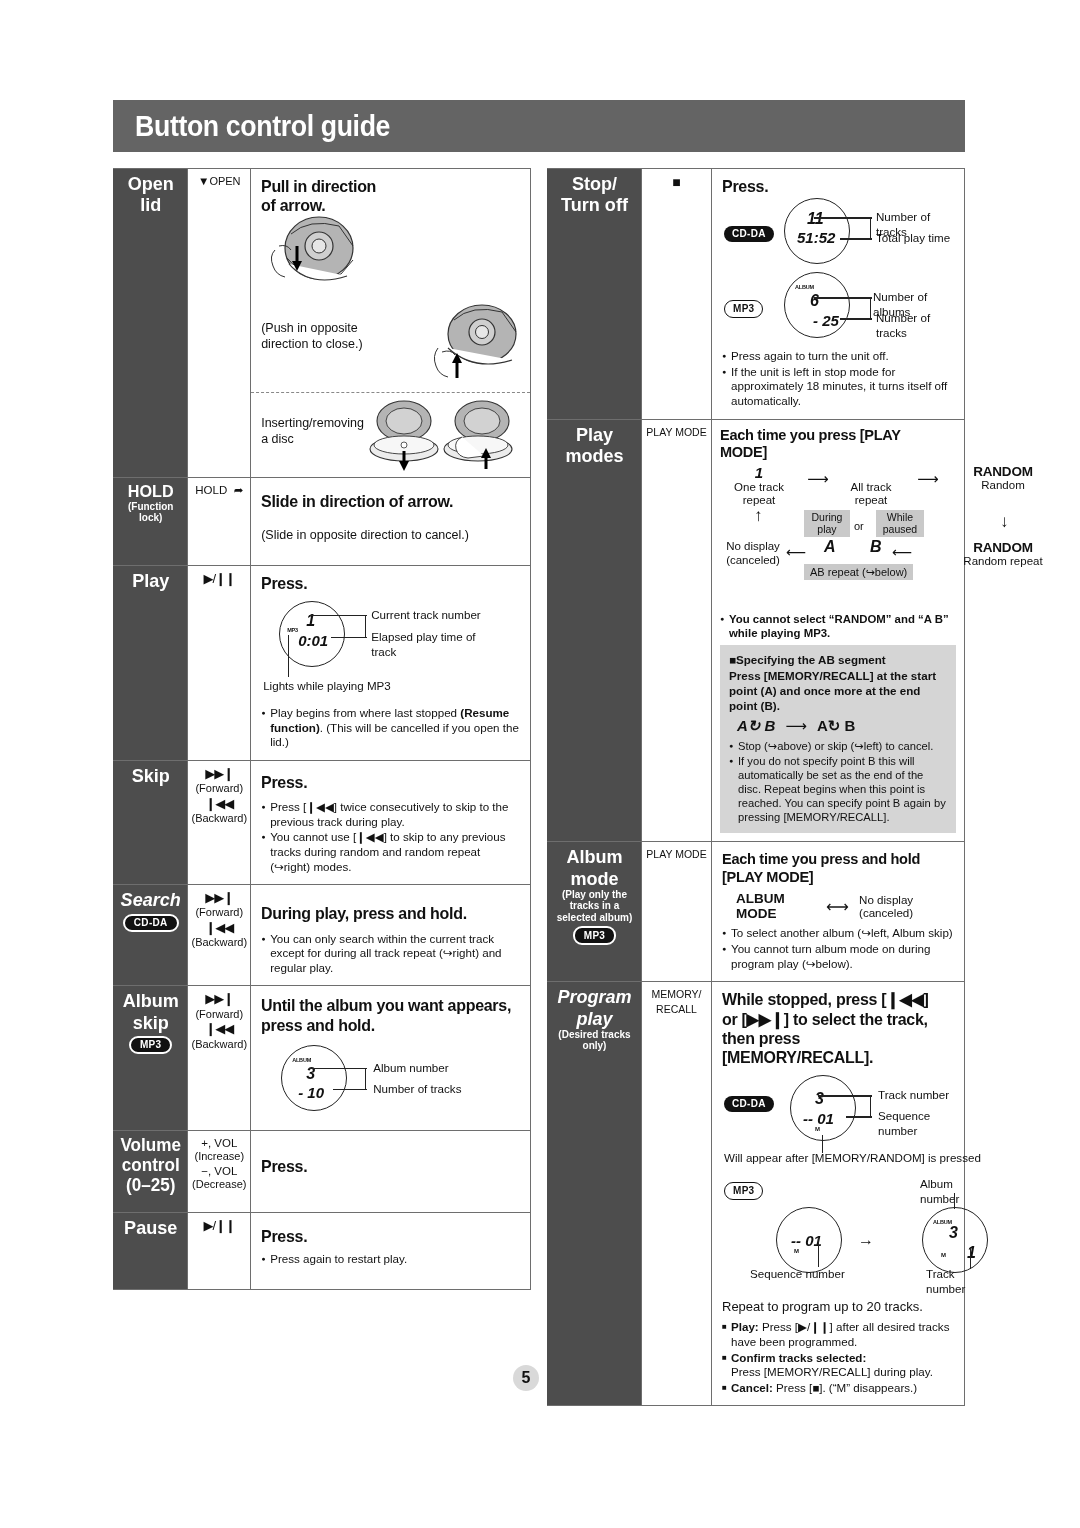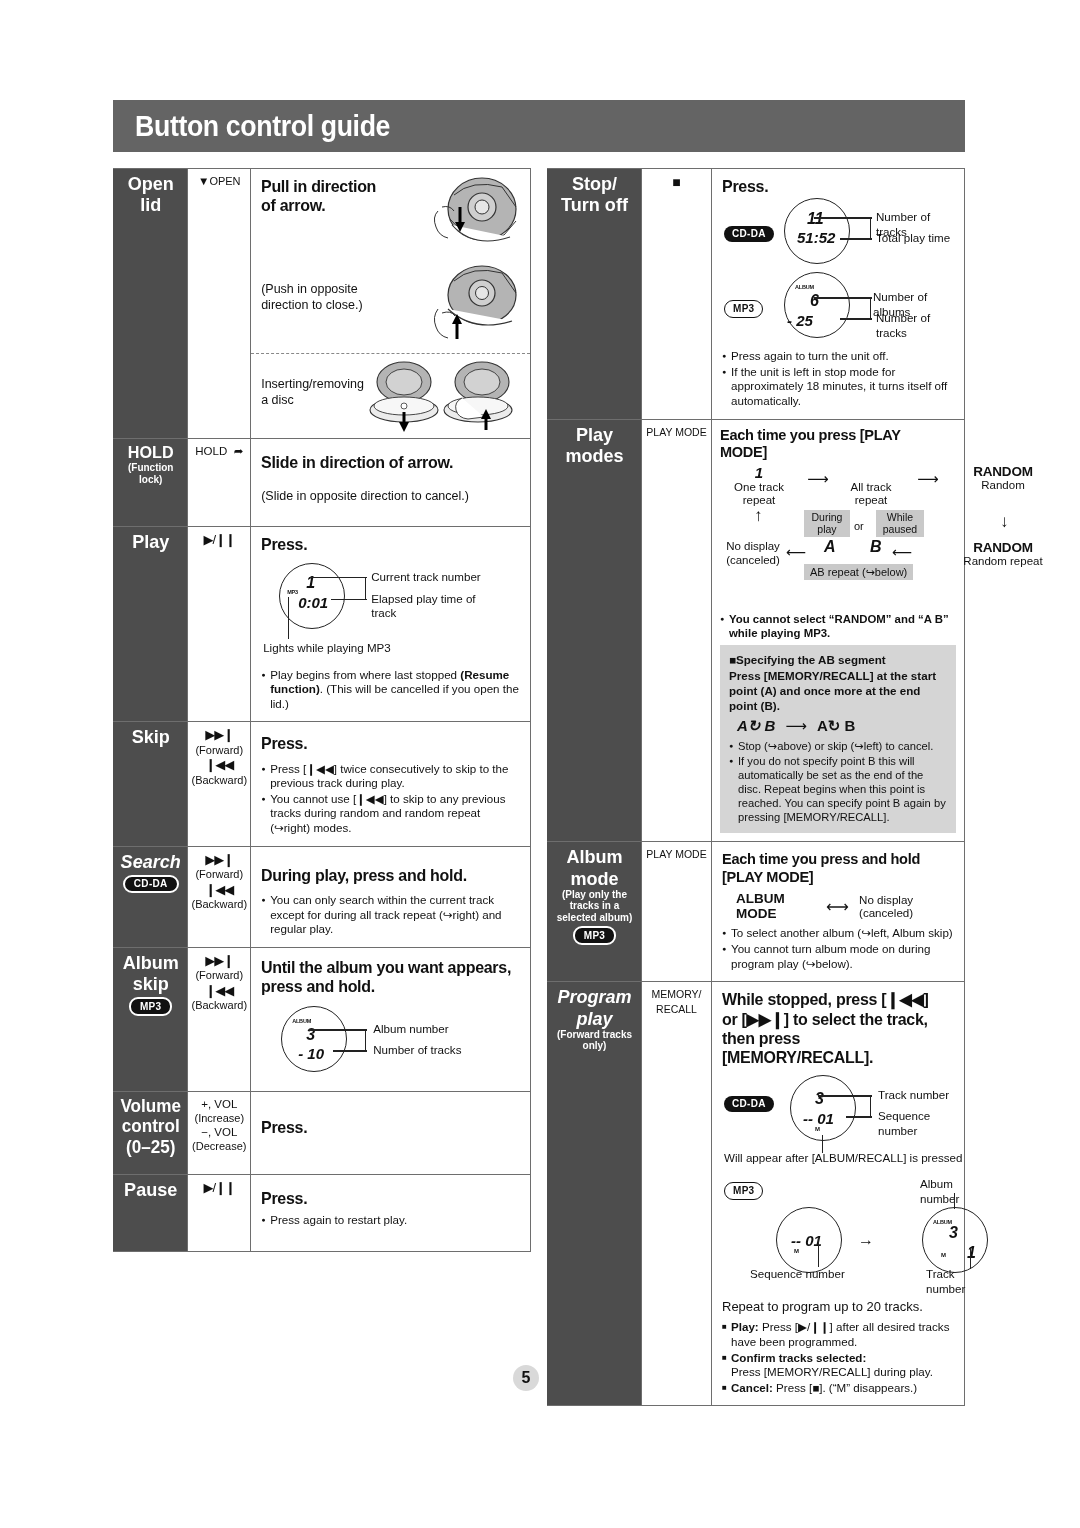--- a/index.html
+++ b/index.html
@@ -157,21 +157,21 @@
 
       <tbody>
           <tr>
         <td class="lbl" rowspan="1">
           <span class="big">Open lid</span>
         </td>
         <td class="btn">
           <span>▼</span><span style="font-size:11px">OPEN</span>
         </td>
         <td class="cnt" style="padding:0">
-          <div style="display:flex; padding:8px 6px 2px 10px;">
+          <div style="display:flex; padding:8px 6px 2px 10px;flex-direction:column;">
             <div style="flex:1">
               <div class="hd" style="max-width:128px">Pull in direction of arrow.</div>
             </div>
             <div style="width:100px; height:86px; position:relative">
               <svg width="100" height="86" viewBox="0 0 100 86">
                 <ellipse cx="58" cy="32" rx="34" ry="31" fill="#b4b4b4" stroke="#333" stroke-width="1.2"></ellipse>
                 <path d="M30 18 Q48 2 78 10 L92 30" fill="none" stroke="#333" stroke-width="1"></path>
                 <circle cx="58" cy="30" r="14" fill="#cfcfcf" stroke="#333" stroke-width="1.2"></circle>
                 <circle cx="58" cy="30" r="7" fill="#e6e6e6" stroke="#333" stroke-width="1"></circle>
                 <path d="M26 42 Q46 66 80 58 L92 44" fill="none" stroke="#333" stroke-width="1"></path>
@@ -399,21 +399,21 @@
             <div class="leadline" style="left:148px; top:19px; width:1.3px; height:22px;"></div>
             <div class="callout" style="position:absolute; left:154px; top:12px;">Number of tracks</div>
             <div class="callout" style="position:absolute; left:154px; top:33px;">Total play time</div>
           </div>
 
           <div style="position:relative; height:74px; margin-top:2px;">
             <span class="badge" style="position:absolute; left:2px; top:27px; border:none; padding:2px 8px 3px; background:#fff; color:#111; border:1.5px solid #111;">MP3</span>
             <div class="disp" style="position:absolute; left:62px; top:2px;">
               <span class="albtag">ALBUM</span>
               <span class="n1" style="left:25px; top:19px;">6</span>
-              <span class="n2" style="left:2px; top:39px;">- 25</span>
+              <span class="n2" style="left:28px; top:39px;">- 25</span>
             </div>
             <div class="leadline" style="left:92px; top:27px; width:58px; height:1.3px;"></div>
             <div class="leadline" style="left:118px; top:48px; width:32px; height:1.3px;"></div>
             <div class="leadline" style="left:148px; top:27px; width:1.3px; height:22px;"></div>
             <div class="callout" style="position:absolute; left:151px; top:20px;">Number of albums</div>
             <div class="callout" style="position:absolute; left:154px; top:41px;">Number of tracks</div>
           </div>
           <ul class="notes">
             <li>Press again to turn the unit off.</li>
             <li>If the unit is left in stop mode for approximately 18 minutes, it turns itself off automatically.</li>
@@ -511,42 +511,42 @@
           <ul class="notes">
             <li>To select another album (↪left, Album skip)</li>
             <li>You cannot turn album mode on during program play (↪below).</li>
           </ul>
         </td>
       </tr>
 
       <tr>
         <td class="lbl">
           <span class="big italic">Program play</span>
-          <span class="sub">(Forward tracks only)</span>
+          <span class="sub">(Desired tracks only)</span>
         </td>
         <td class="btn">
           <span style="font-size:10.5px">MEMORY/ RECALL</span>
         </td>
         <td class="cnt" style="padding-top:8px">
           <div class="hd">While stopped, press [❙◀◀] or [▶▶❙] to select the track, then press [MEMORY/RECALL].</div>
 
           <div style="position:relative; height:104px; margin-top:6px;">
             <span class="badge" style="position:absolute; left:2px; top:20px; border:none; padding:2px 8px 3px;">CD-DA</span>
             <div class="disp" style="position:absolute; left:68px; top:2px;">
               <span class="n1" style="left:24px; top:14px;">3</span>
               <span class="n2" style="left:12px; top:34px;">-- 01</span>
               <span class="mtag" style="left:24px; top:50px;">M</span>
             </div>
             <div class="leadline" style="left:96px; top:22px; width:54px; height:1.3px;"></div>
             <div class="leadline" style="left:124px; top:43px; width:26px; height:1.3px;"></div>
             <div class="leadline" style="left:148px; top:22px; width:1.3px; height:22px;"></div>
             <div class="callout" style="position:absolute; left:156px; top:15px;">Track number</div>
             <div class="callout" style="position:absolute; left:156px; top:36px;">Sequence number</div>
             <div class="leadline" style="left:100px; top:62px; width:1.3px; height:18px;"></div>
-            <div class="callout" style="position:absolute; left:2px; top:78px; width:260px;">Will appear after [ALBUM/RECALL] is pressed</div>
+            <div class="callout" style="position:absolute; left:2px; top:78px; width:260px;">Will appear after [MEMORY/RANDOM] is pressed</div>
           </div>
 
           <div style="position:relative; height:120px; margin-top:0px;">
             <span class="badge" style="position:absolute; left:2px; top:2px; border:none; padding:2px 8px 3px; background:#fff; color:#111; border:1.5px solid #111;">MP3</span>
             <div class="callout" style="position:absolute; left:198px; top:0px;">Album number</div>
             <div class="leadline" style="left:232px; top:16px; width:1.3px; height:16px;"></div>
 
             <div class="disp" style="position:absolute; left:54px; top:30px;">
               <span class="n2" style="left:14px; top:24px;">-- 01</span>
               <span class="mtag" style="left:17px; top:40px;">M</span>

